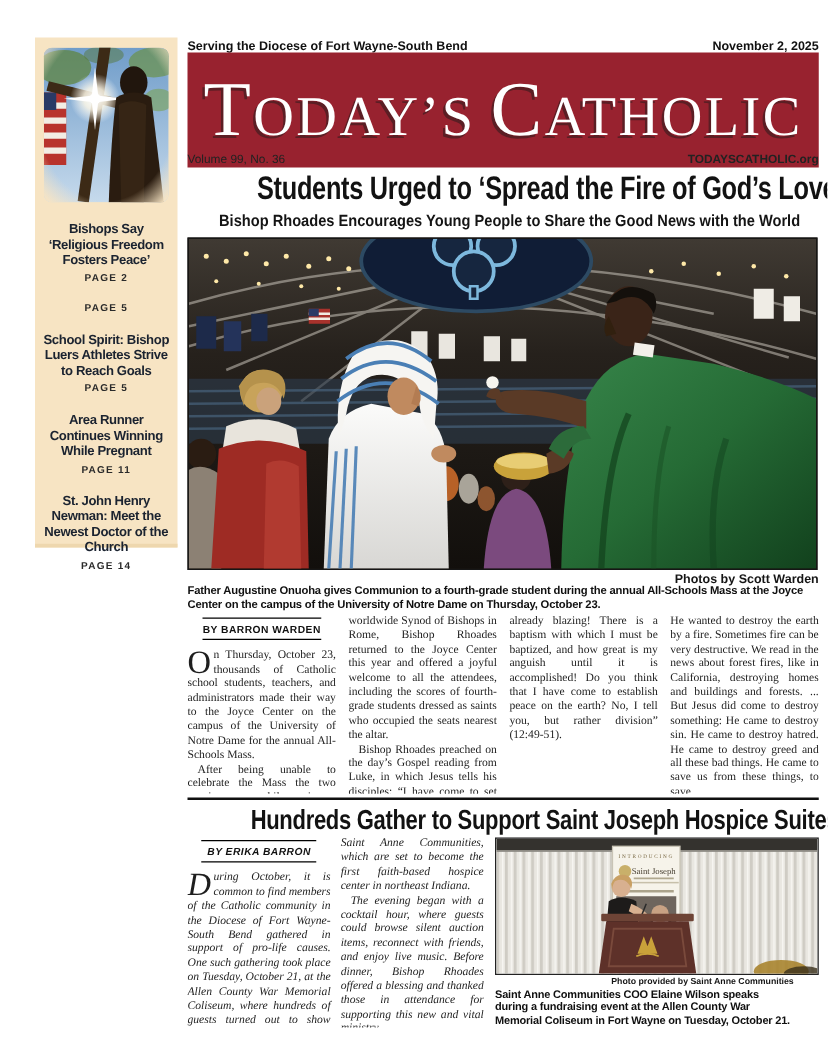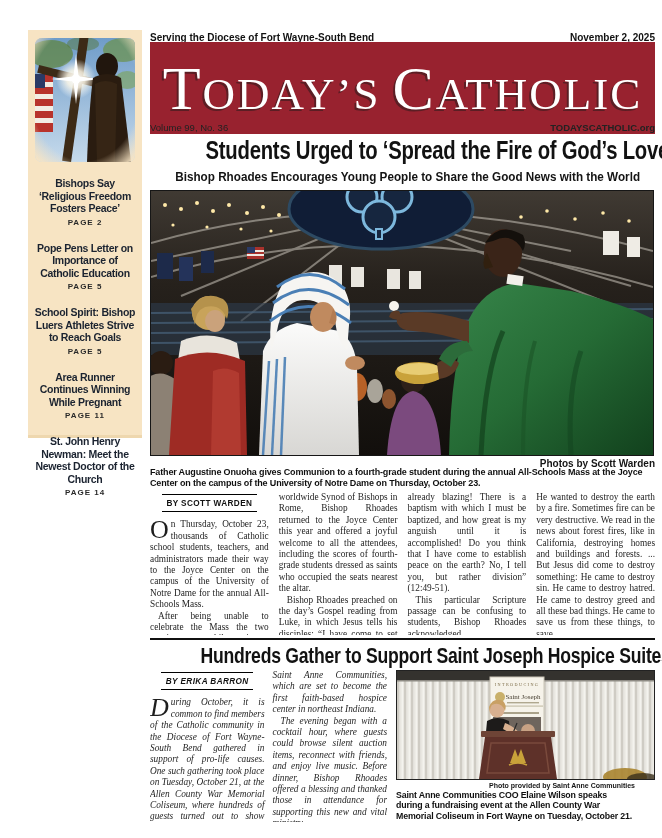--- a/index.html
+++ b/index.html
@@ -129,21 +129,20 @@
         </g>
         <rect width="100" height="124" fill="url(#vig)"></rect>
       </svg>
     </div>
 
     <div class="sidebar-item">
       <div class="sb-title">Bishops Say ‘Religious Freedom Fosters Peace’</div>
       <div class="sb-page">PAGE 2</div>
     </div>
     <div class="sidebar-item">
-      <div class="sb-title">Pope Pens Letter on Importance of Catholic Education</div>
       <div class="sb-page">PAGE 5</div>
     </div>
     <div class="sidebar-item">
       <div class="sb-title">School Spirit: Bishop Luers Athletes Strive to Reach Goals</div>
       <div class="sb-page">PAGE 5</div>
     </div>
     <div class="sidebar-item">
       <div class="sb-title">Area Runner Continues Winning While Pregnant</div>
       <div class="sb-page">PAGE 11</div>
     </div>
@@ -326,31 +325,30 @@
           <path d="M316 150 Q296 150 288 168 L300 176 Q308 160 322 160 Z" fill="#2c6b3a"></path>
         </g>
       </svg>
     </div>
 
     <div class="credit1">Photos by Scott Warden</div>
     <div class="caption1">Father Augustine Onuoha gives Communion to a fourth-grade student during the annual All-Schools Mass at the Joyce Center on the campus of the University of Notre Dame on Thursday, October 23.</div>
 
     <div class="article1">
       <div class="col">
-        <div class="byline">BY SCOTT WARDEN</div>
+        <div class="byline">BY BARRON WARDEN</div>
         <p class="dropcap">On Thursday, October 23, thousands of Catholic school students, teachers, and administrators made their way to the Joyce Center on the campus of the University of Notre Dame for the annual All-Schools Mass.</p>
         <p>After being unable to celebrate the Mass the two previous years while serving as a delegate at the</p>
       </div>
       <div class="col">
         <p>worldwide Synod of Bishops in Rome, Bishop Rhoades returned to the Joyce Center this year and offered a joyful welcome to all the attendees, including the scores of fourth-grade students dressed as saints who occupied the seats nearest the altar.</p>
         <p>Bishop Rhoades preached on the day’s Gospel reading from Luke, in which Jesus tells his disciples: “I have come to set the earth on fire, and how I wish it were</p>
       </div>
       <div class="col">
         <p>already blazing! There is a baptism with which I must be baptized, and how great is my anguish until it is accomplished! Do you think that I have come to establish peace on the earth? No, I tell you, but rather division” (12:49-51).</p>
-        <p>This particular Scripture passage can be confusing to students, Bishop Rhoades acknowledged.</p>
 
       </div>
       <div class="col">
         <p>He wanted to destroy the earth by a fire. Sometimes fire can be very destructive. We read in the news about forest fires, like in California, destroying homes and buildings and forests. ... But Jesus did come to destroy something: He came to destroy sin. He came to destroy hatred. He came to destroy greed and all these bad things. He came to save us from these things, to save</p>
 
       </div>
     </div>
 
     <div class="divider"></div>
     <div class="headline2">Hundreds Gather to Support Saint Joseph Hospice Suites</div>

